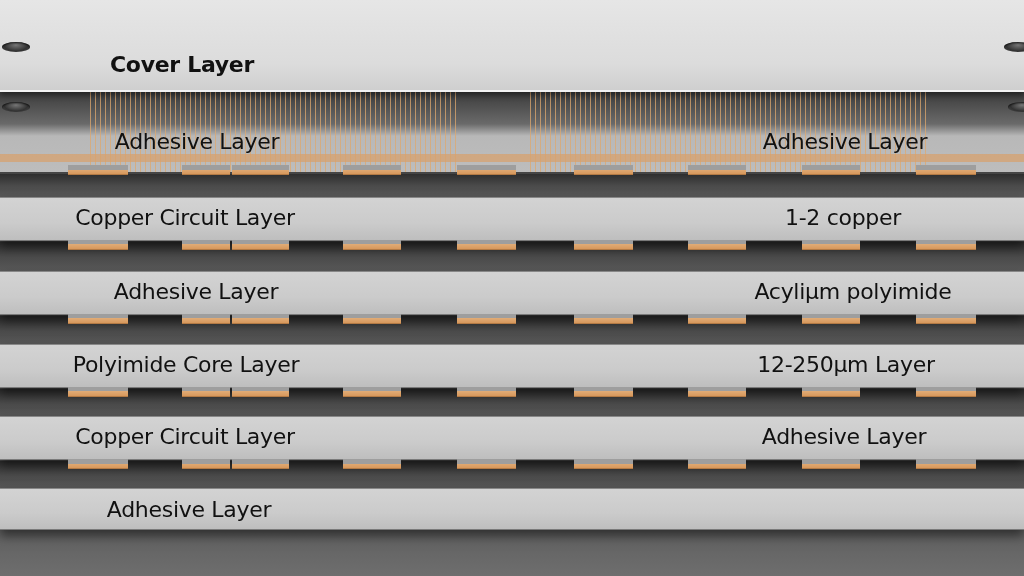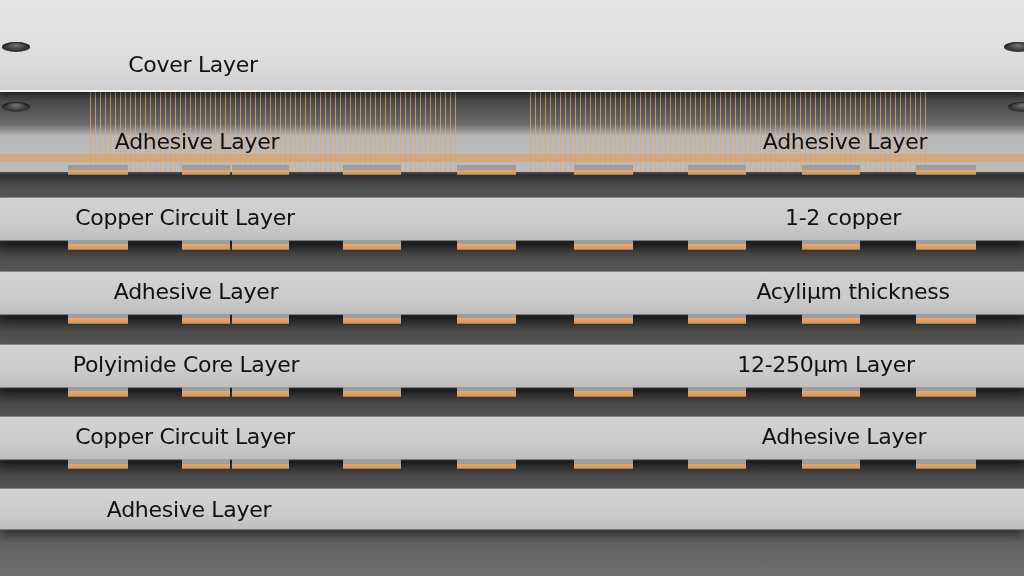--- a/index.html
+++ b/index.html
@@ -60,21 +60,21 @@
 </style>
 </head>
 <body>
 
 <div class="stage">
 
   <div class="cover">
     <div class="hole" style="left:2px;top:42px;"></div>
     <div class="hole" style="left:1004px;top:42px;"></div>
   </div>
-  <div class="label" style="left:193px;top:52px;">Cover Layer</div>
+  <div class="label" style="left:182px;top:52px;font-weight:bold;">Cover Layer</div>
 
   <div class="traces-band">
     <div class="hole" style="left:2px;top:10px;"></div>
     <div class="hole" style="left:1008px;top:10px;"></div>
     <div class="traces" style="left:90px;width:370px;"></div>
     <div class="traces" style="left:530px;width:330px;"></div>
     <div class="traces" style="left:860px;width:70px;"></div>
     <div class="trace-base"></div>
   </div>
   <div class="label" style="left:197px;top:129px;">Adhesive Layer</div>
@@ -103,37 +103,37 @@
   <div class="pad" style="left:457px;top:240px;width:59px;"></div>
   <div class="pad" style="left:574px;top:240px;width:59px;"></div>
   <div class="pad" style="left:688px;top:240px;width:58px;"></div>
   <div class="pad" style="left:802px;top:240px;width:58px;"></div>
   <div class="pad" style="left:916px;top:240px;width:60px;"></div>
 
   <div class="gap" style="top:242px;"></div>
 
   <div class="layer" style="top:271px;"></div>
   <div class="label" style="left:196px;top:279px;">Adhesive Layer</div>
-  <div class="label" style="left:853px;top:279px;">Acyliμm thickness</div>
+  <div class="label" style="left:853px;top:279px;">Acyliμm polyimide</div>
 
   <div class="pad" style="left:68px;top:314px;width:60px;"></div>
   <div class="pad" style="left:182px;top:314px;width:48px;"></div>
   <div class="pad" style="left:232px;top:314px;width:57px;"></div>
   <div class="pad" style="left:343px;top:314px;width:58px;"></div>
   <div class="pad" style="left:457px;top:314px;width:59px;"></div>
   <div class="pad" style="left:574px;top:314px;width:59px;"></div>
   <div class="pad" style="left:688px;top:314px;width:58px;"></div>
   <div class="pad" style="left:802px;top:314px;width:58px;"></div>
   <div class="pad" style="left:916px;top:314px;width:60px;"></div>
 
   <div class="gap" style="top:316px;"></div>
 
   <div class="layer" style="top:344px;"></div>
   <div class="label" style="left:186px;top:352px;">Polyimide Core Layer</div>
-  <div class="label" style="left:826px;top:352px;">12-250μm Layer</div>
+  <div class="label" style="left:846px;top:352px;">12-250μm Layer</div>
 
   <div class="pad" style="left:68px;top:387px;width:60px;"></div>
   <div class="pad" style="left:182px;top:387px;width:48px;"></div>
   <div class="pad" style="left:232px;top:387px;width:57px;"></div>
   <div class="pad" style="left:343px;top:387px;width:58px;"></div>
   <div class="pad" style="left:457px;top:387px;width:59px;"></div>
   <div class="pad" style="left:574px;top:387px;width:59px;"></div>
   <div class="pad" style="left:688px;top:387px;width:58px;"></div>
   <div class="pad" style="left:802px;top:387px;width:58px;"></div>
   <div class="pad" style="left:916px;top:387px;width:60px;"></div>

